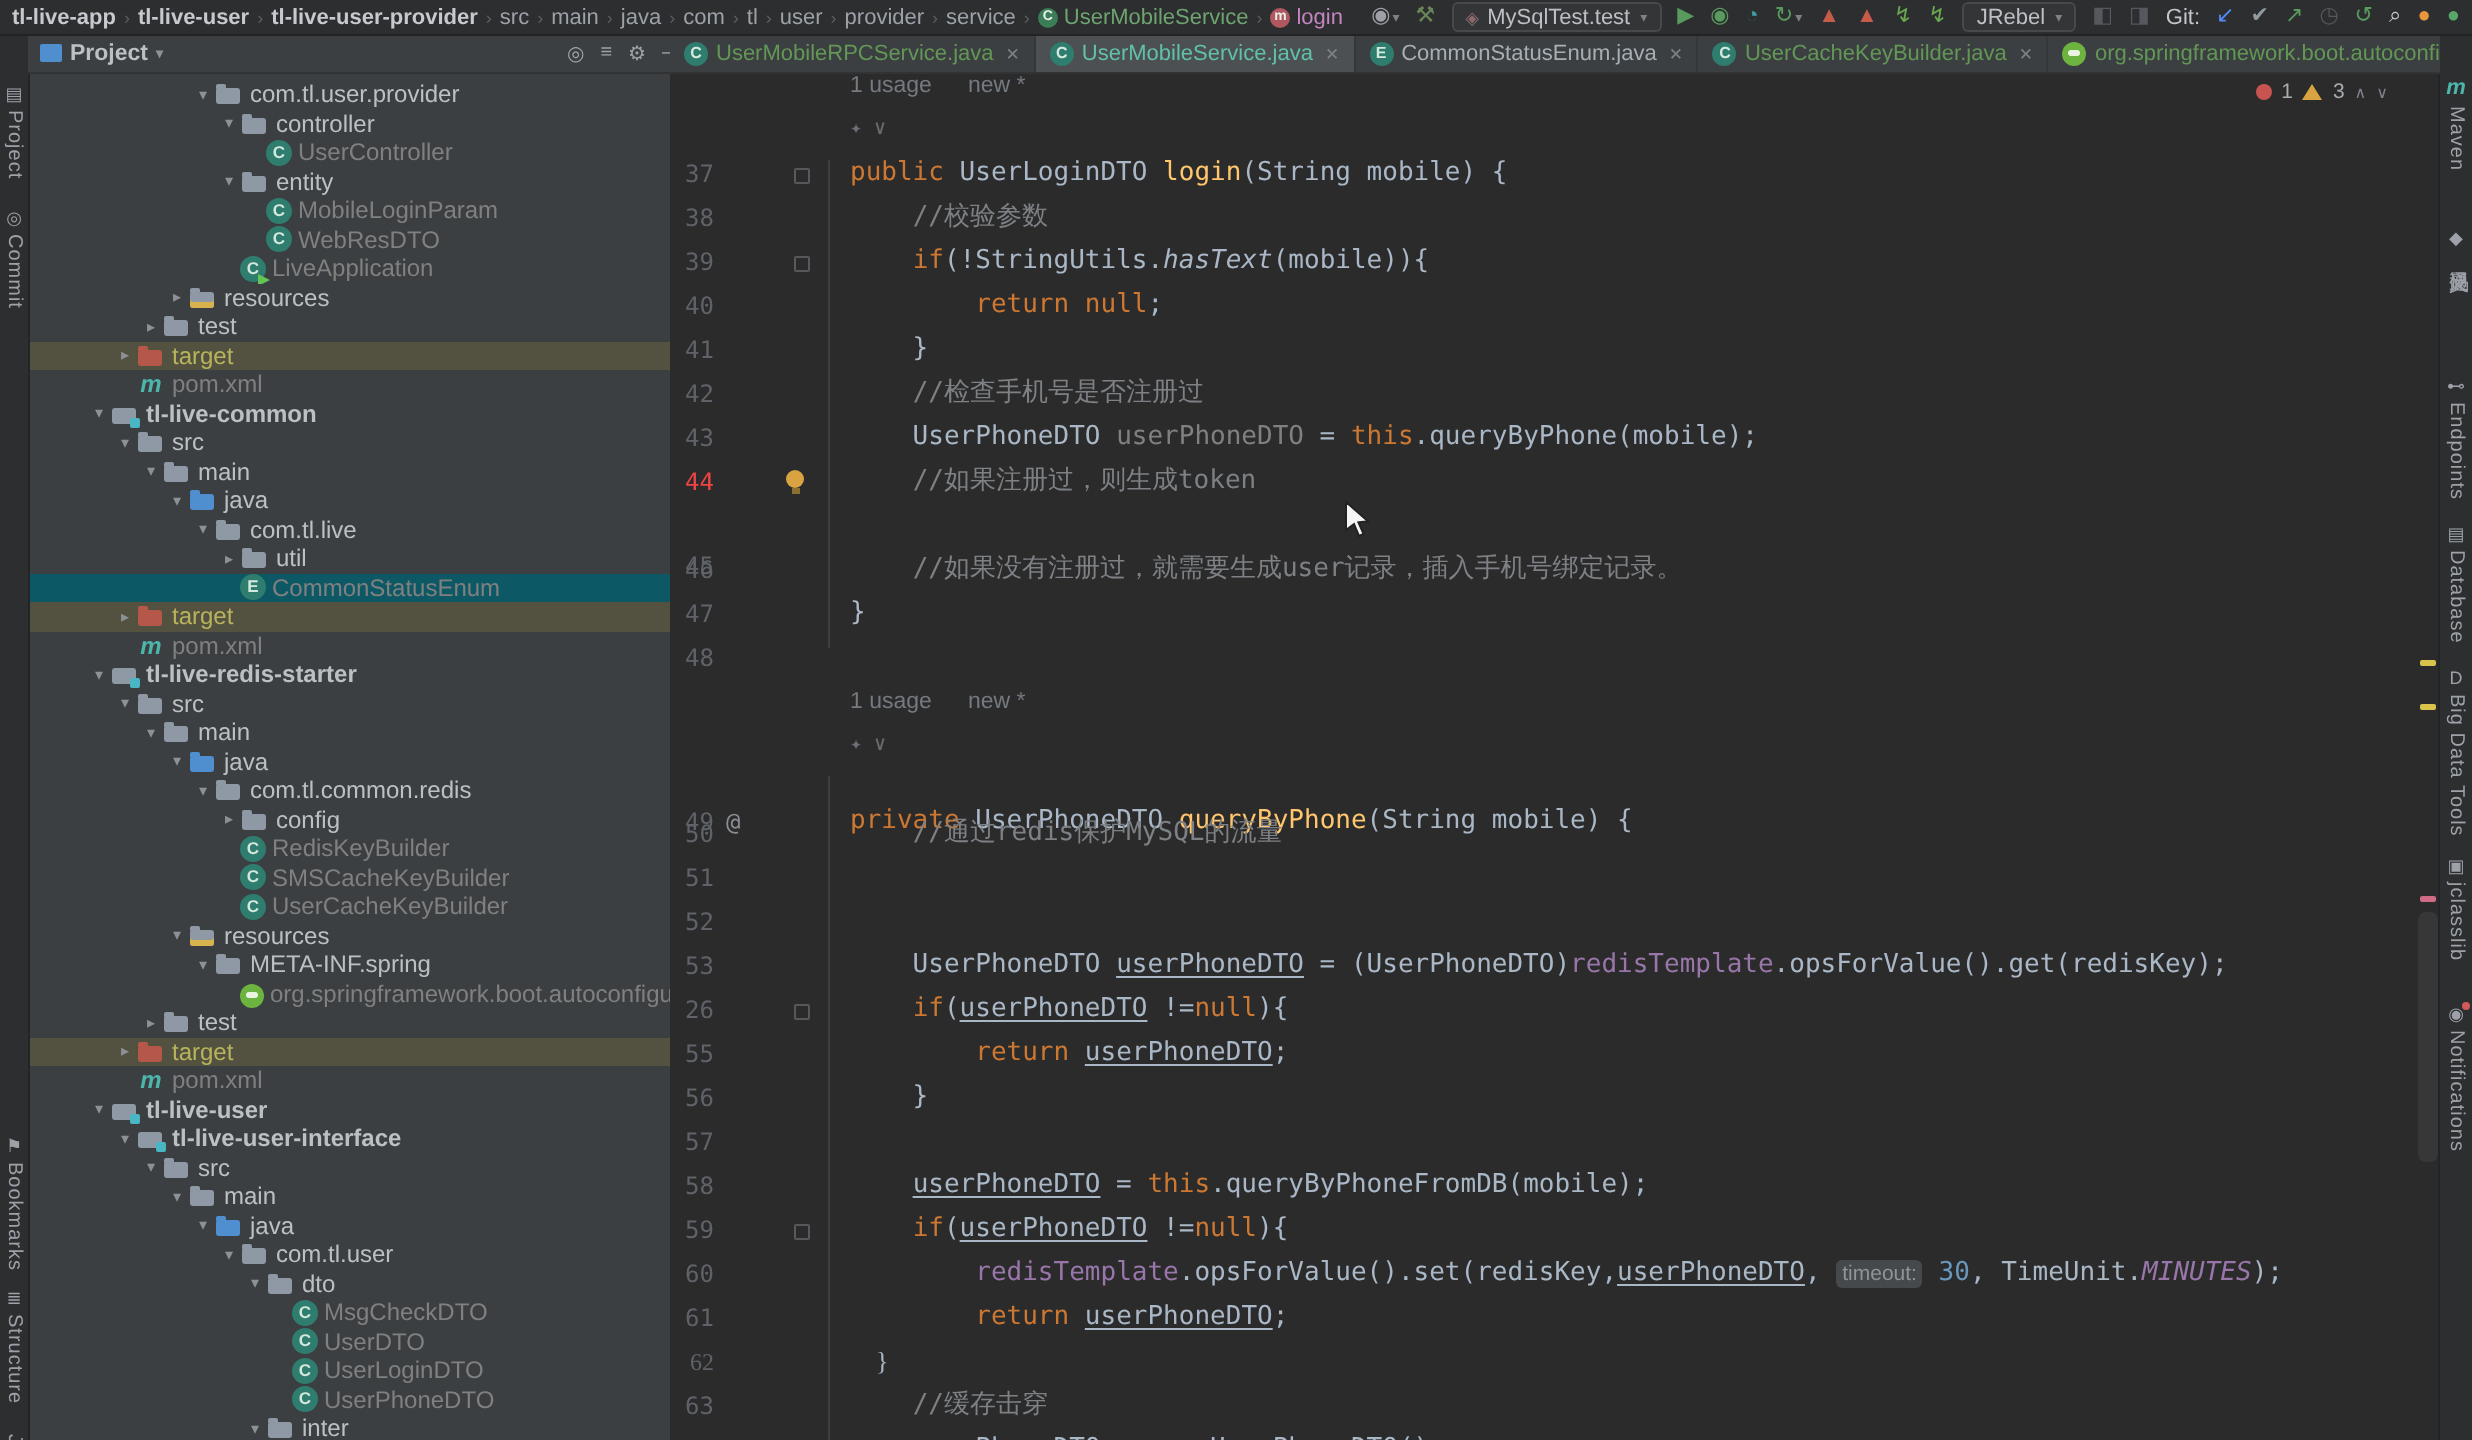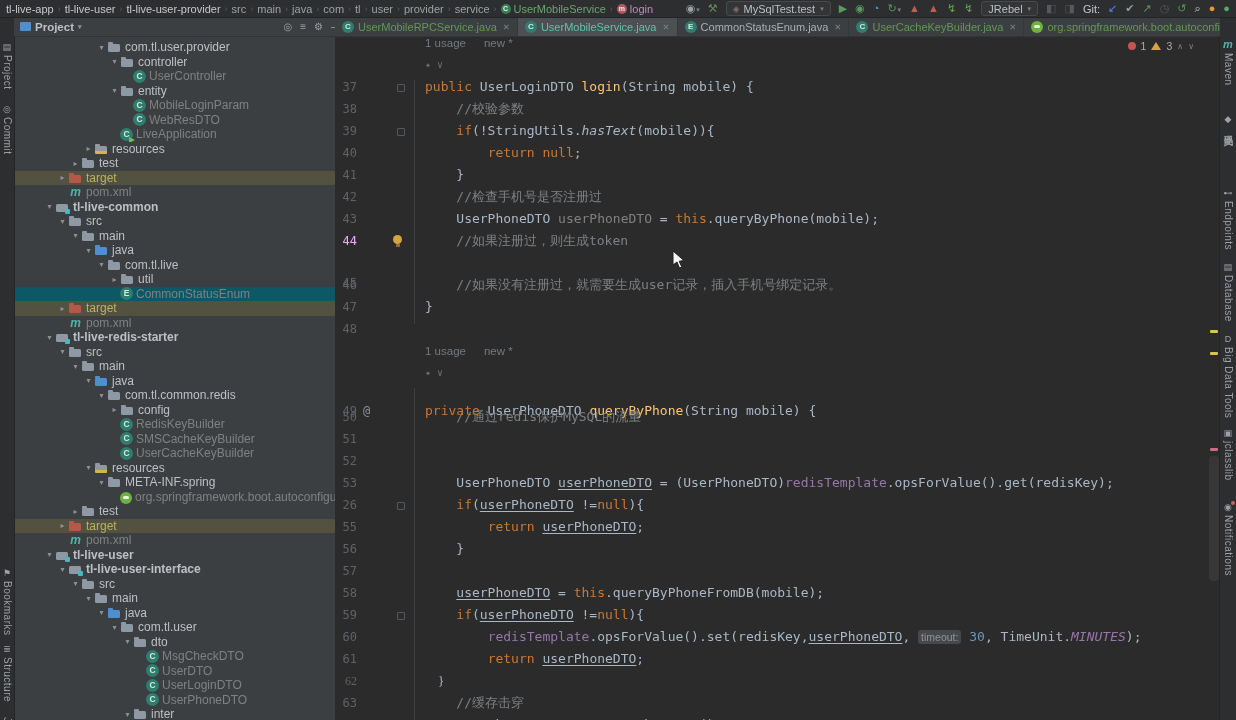--- a/index.html
+++ b/index.html
@@ -5,21 +5,21 @@
   html,body{margin:0;padding:0;background:#2b2b2b;width:1236px;height:720px;overflow:hidden;
     font-family:"Liberation Sans",sans-serif;-webkit-font-smoothing:antialiased}
   #stage{position:relative;width:1236px;height:720px;overflow:hidden;background:#2b2b2b}
 
   
   .topbar{position:absolute;left:0;top:0;right:0;height:17px;background:#2c2e30;
     border-bottom:1px solid #212325;display:flex;align-items:center;padding:0 6px;z-index:20;white-space:nowrap}
   #breadcrumbs{display:flex;align-items:center;font-size:11px;color:#9da2a8}
   .bc-item{display:flex;align-items:center;gap:3px}
   .bc-sep{color:#5c6065;margin:0 4px;font-size:9px}
-  .bc-mod{color:#c6c9ce;font-weight:normal}
+  .bc-mod{color:#c6c9ce;font-weight:bold}
   .bc-dir{color:#9da2a8}
   .bc-cls{color:#6fa470}
   .bc-mth{color:#c585c0}
   .bc-ic{width:10px;height:10px;border-radius:50%;font-size:7px;font-weight:bold;color:#e8efe9;
     text-align:center;line-height:10px;flex:none}
   .bc-ic.green{background:#3a7d56}
   .bc-ic.pink{background:#b0575f}
   #toolbar{margin-left:auto;display:flex;align-items:center;gap:8px;font-size:11px;color:#bcc0c5}
   .tb-icon{font-size:11px;line-height:1;cursor:default}
   .tb-dd{color:#7d8288;font-size:7px;margin-left:1px}
@@ -85,21 +85,21 @@
     border-top:3.5px solid transparent;border-bottom:3.5px solid transparent}
   .ic.mvn{color:#4db6ac;font-style:italic;font-weight:bold;font-size:12px;line-height:14px;text-align:center}
   .ic.spr{width:12px;height:12px;border-radius:50%;background:#6db33f;top:1px}
   .ic.spr::after{content:"";position:absolute;left:3px;top:4px;width:6px;height:3px;border-radius:2px;background:#eaf4e1}
 
   
   .editor{position:absolute;left:335px;top:36px;right:16px;bottom:0;background:#2b2b2b;overflow:hidden;z-index:3;
     font-family:"DejaVu Sans Mono",monospace;font-size:13px}
   .crow{position:absolute;left:0;right:0;height:22px;line-height:22px;white-space:pre}
   .lnum{position:absolute;left:0;width:22px;text-align:right;color:#5f6369;font-size:12px}
-  .lnum.cur{color:#f0abfc}
+  .lnum.cur{color:#ef4444}
   .gut-at{position:absolute;left:28px;color:#8a8f96;font-size:12px}
   .gut-fold{position:absolute;left:62px;top:8px;width:6px;height:6px;border:1px solid #55595e;border-radius:1px}
   .bulb{position:absolute;left:58px;top:5px;width:9px;height:9px;border-radius:50%;background:#d9a341}
   .bulb::after{content:"";position:absolute;left:2.5px;top:9px;width:4px;height:3px;background:#8c6f33}
   .ctext{position:absolute;left:90px;white-space:pre}
   .inlay{position:absolute;left:90px;color:#747a80;font-size:11.5px;font-family:"Liberation Sans",sans-serif}
   .inlay b{font-weight:normal;margin-left:18px}
   .aiicon{position:absolute;left:90px;color:#6b6f75;font-size:10px}
   .t-k{color:#cc7832}
   .t-d{color:#a9b7c6}

